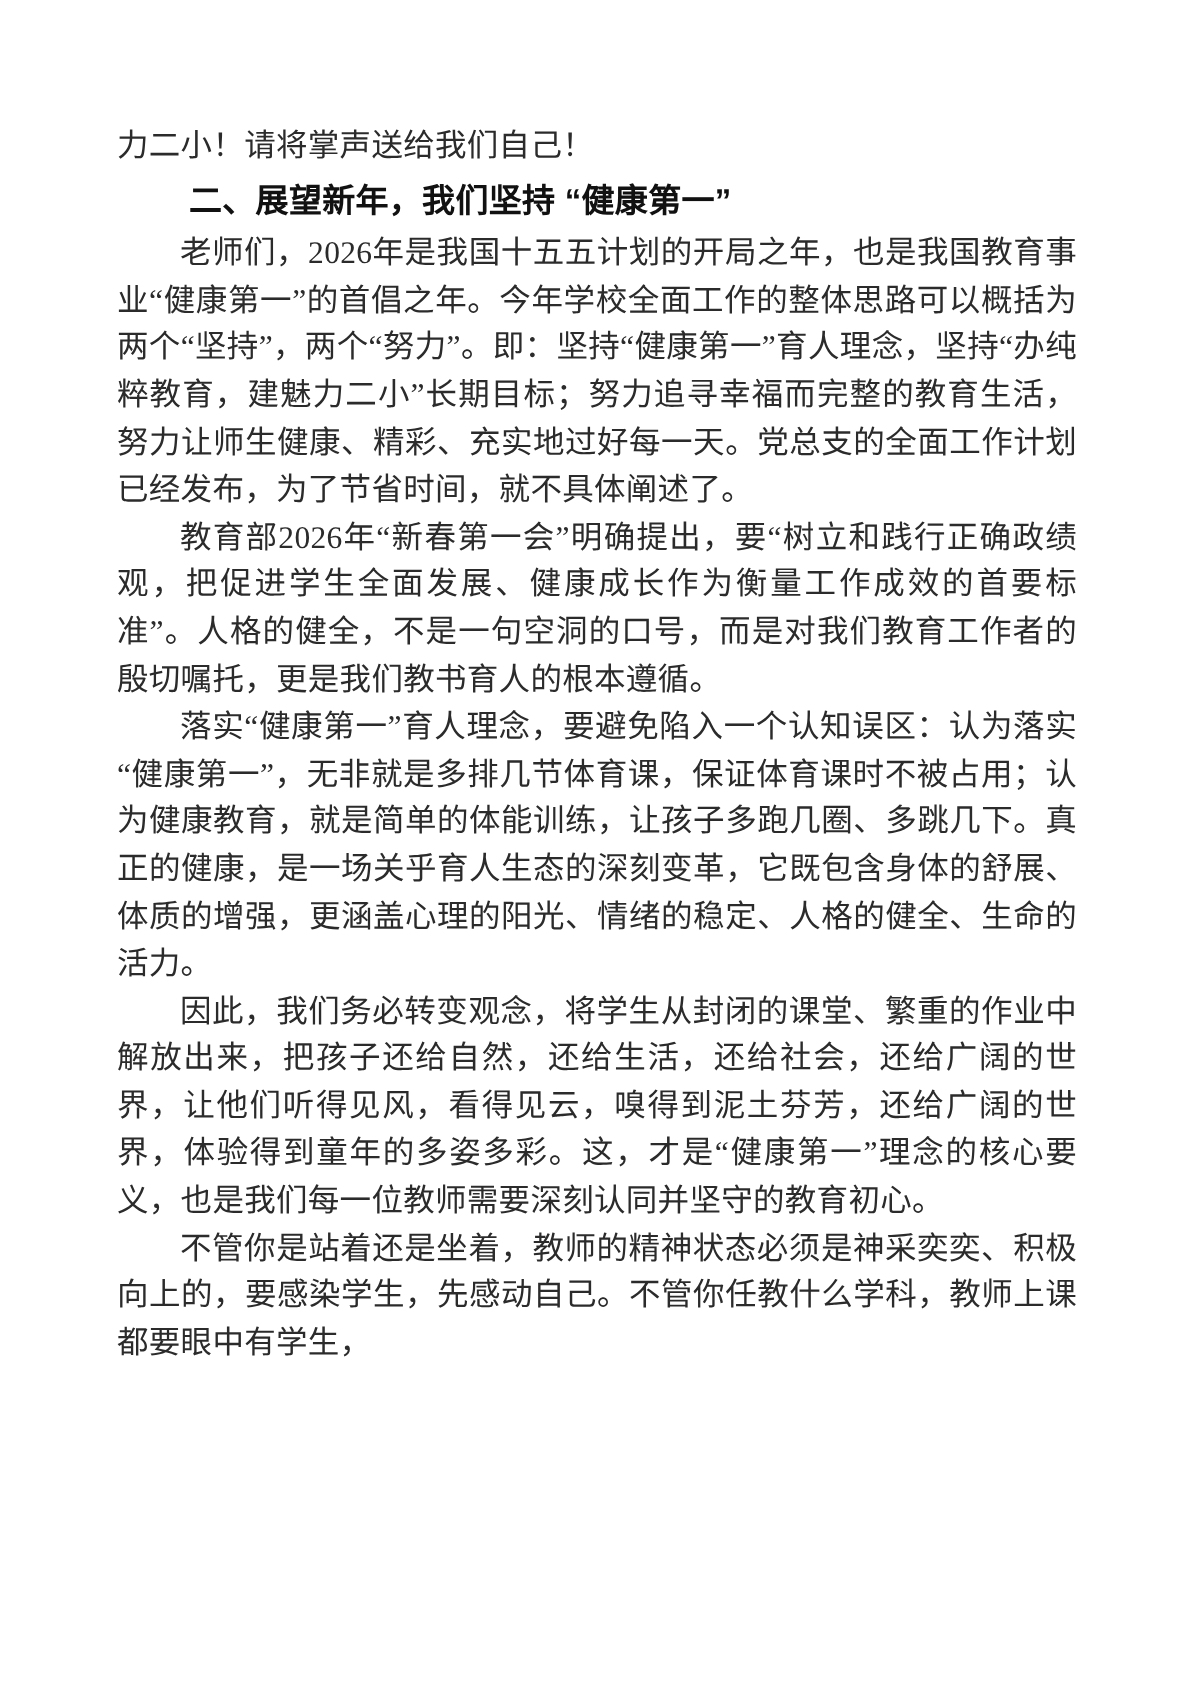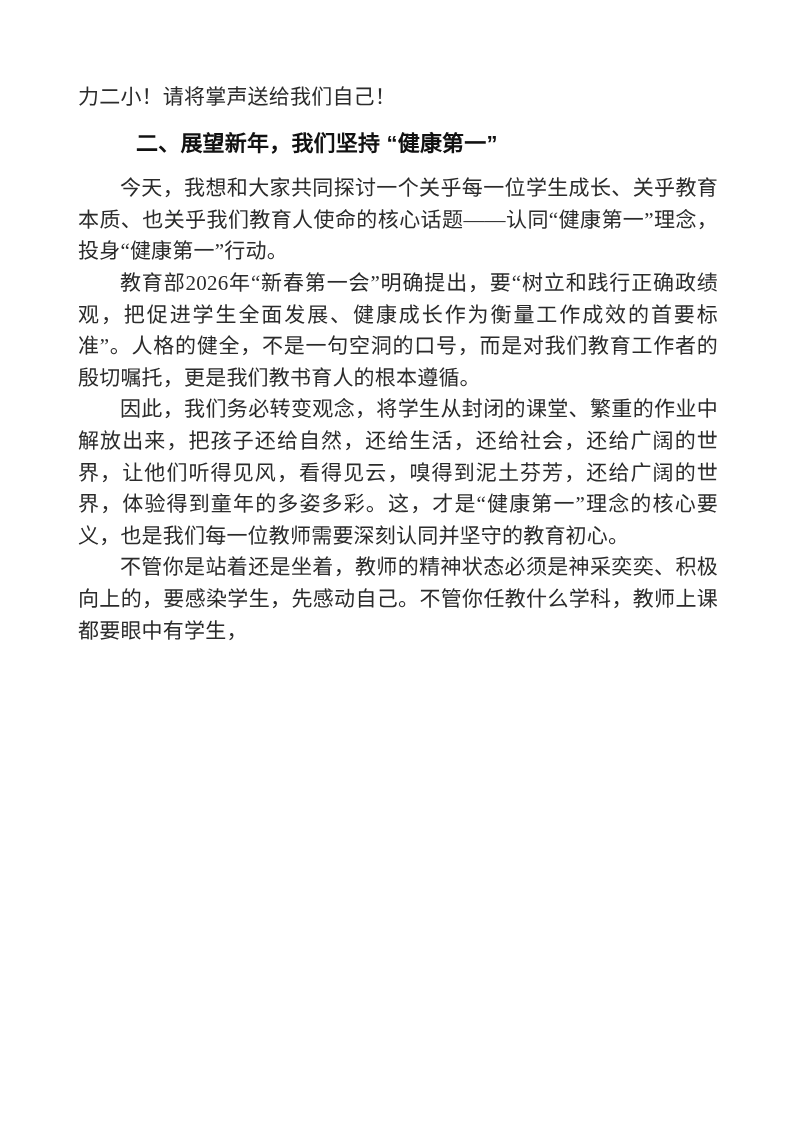--- a/index.html
+++ b/index.html
@@ -28,41 +28,42 @@
     text-align: justify;
     text-justify: inter-ideograph;
     text-indent: 2em;
     font-weight: normal;
     letter-spacing: 0.2px;
   }
   .no-indent {
     text-indent: 0;
   }
   .heading {
-    margin: 14px;
+    margin: 4px;
     font-size: 22px;
     line-height: 31.6px;
     color: #111111;
     font-weight: bold;
     text-indent: 2em;
     letter-spacing: 0.2px;
     font-family: "Liberation Sans", "DejaVu Sans", sans-serif;
   }
 </style>
 </head>
 <body>
 
 <div class="page">
   <p class="body-text no-indent">力二小！请将掌声送给我们自己！</p>
 
   <h2 class="heading">二、展望新年，我们坚持 “健康第一”</h2>
 
+  <p class="body-text">老师们，2026年是我国十五五计划的开局之年，也是我国教育事业“健康第一”的首倡之年。今年学校全面工作的整体思路可以概括为两个“坚持”，两个“努力”。即：坚持“健康第一”育人理念，坚持“办纯粹教育，建魅力二小”长期目标；努力追寻幸福而完整的教育生活，努力让师生健康、精彩、充实地过好每一天。党总支的全面工作计划已经发布，为了节省时间，就不具体阐述了。</p>
 
-  <p class="body-text">今天，我想和大家共同探讨一个关乎每一位学生成长、关乎教育本质、也关乎我们教育人使命的核心话题——认同“健康第一”理念，投身“健康第一”行动。</p>
 
   <p class="body-text">教育部2026年“新春第一会”明确提出，要“树立和践行正确政绩观，把促进学生全面发展、健康成长作为衡量工作成效的首要标准”。人格的健全，不是一句空洞的口号，而是对我们教育工作者的殷切嘱托，更是我们教书育人的根本遵循。</p>
 
+  <p class="body-text">落实“健康第一”育人理念，要避免陷入一个认知误区：认为落实“健康第一”，无非就是多排几节体育课，保证体育课时不被占用；认为健康教育，就是简单的体能训练，让孩子多跑几圈、多跳几下。真正的健康，是一场关乎育人生态的深刻变革，它既包含身体的舒展、体质的增强，更涵盖心理的阳光、情绪的稳定、人格的健全、生命的活力。</p>
 
   <p class="body-text">因此，我们务必转变观念，将学生从封闭的课堂、繁重的作业中解放出来，把孩子还给自然，还给生活，还给社会，还给广阔的世界，让他们听得见风，看得见云，嗅得到泥土芬芳，还给广阔的世界，体验得到童年的多姿多彩。这，才是“健康第一”理念的核心要义，也是我们每一位教师需要深刻认同并坚守的教育初心。</p>
 
 
   <p class="body-text">不管你是站着还是坐着，教师的精神状态必须是神采奕奕、积极向上的，要感染学生，先感动自己。不管你任教什么学科，教师上课都要眼中有学生，</p>
 </div>
 
 </body></html>

